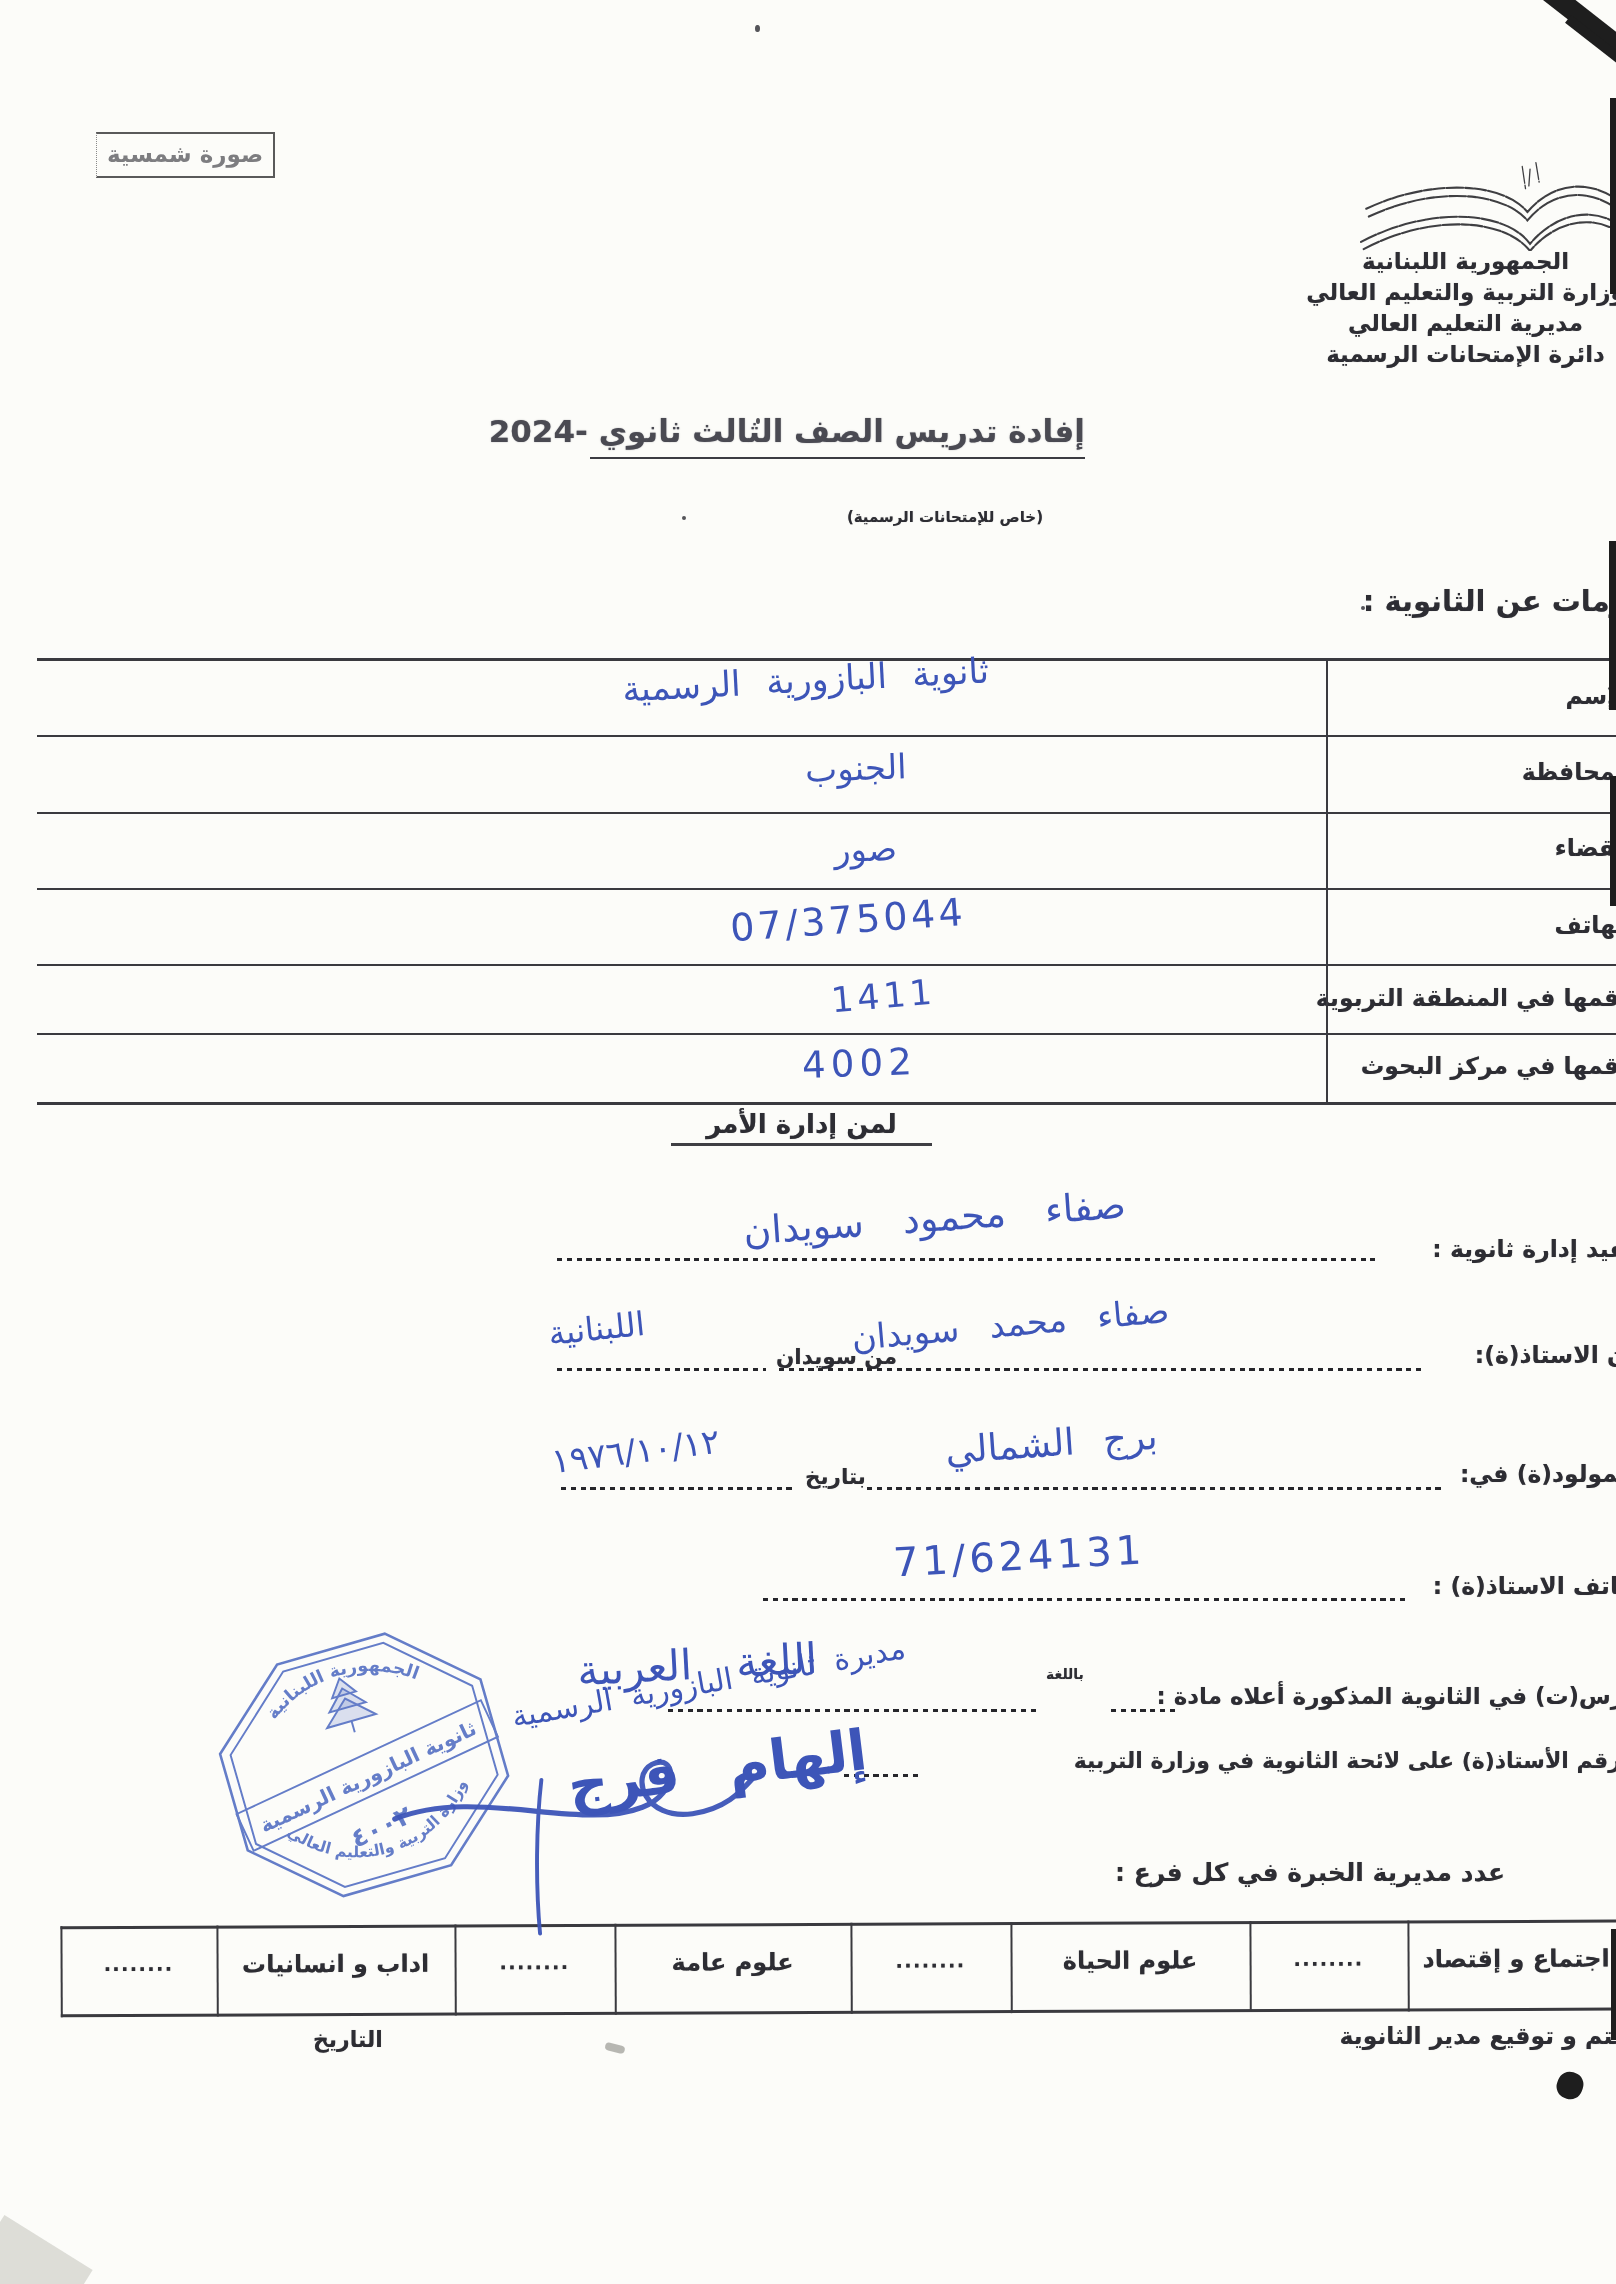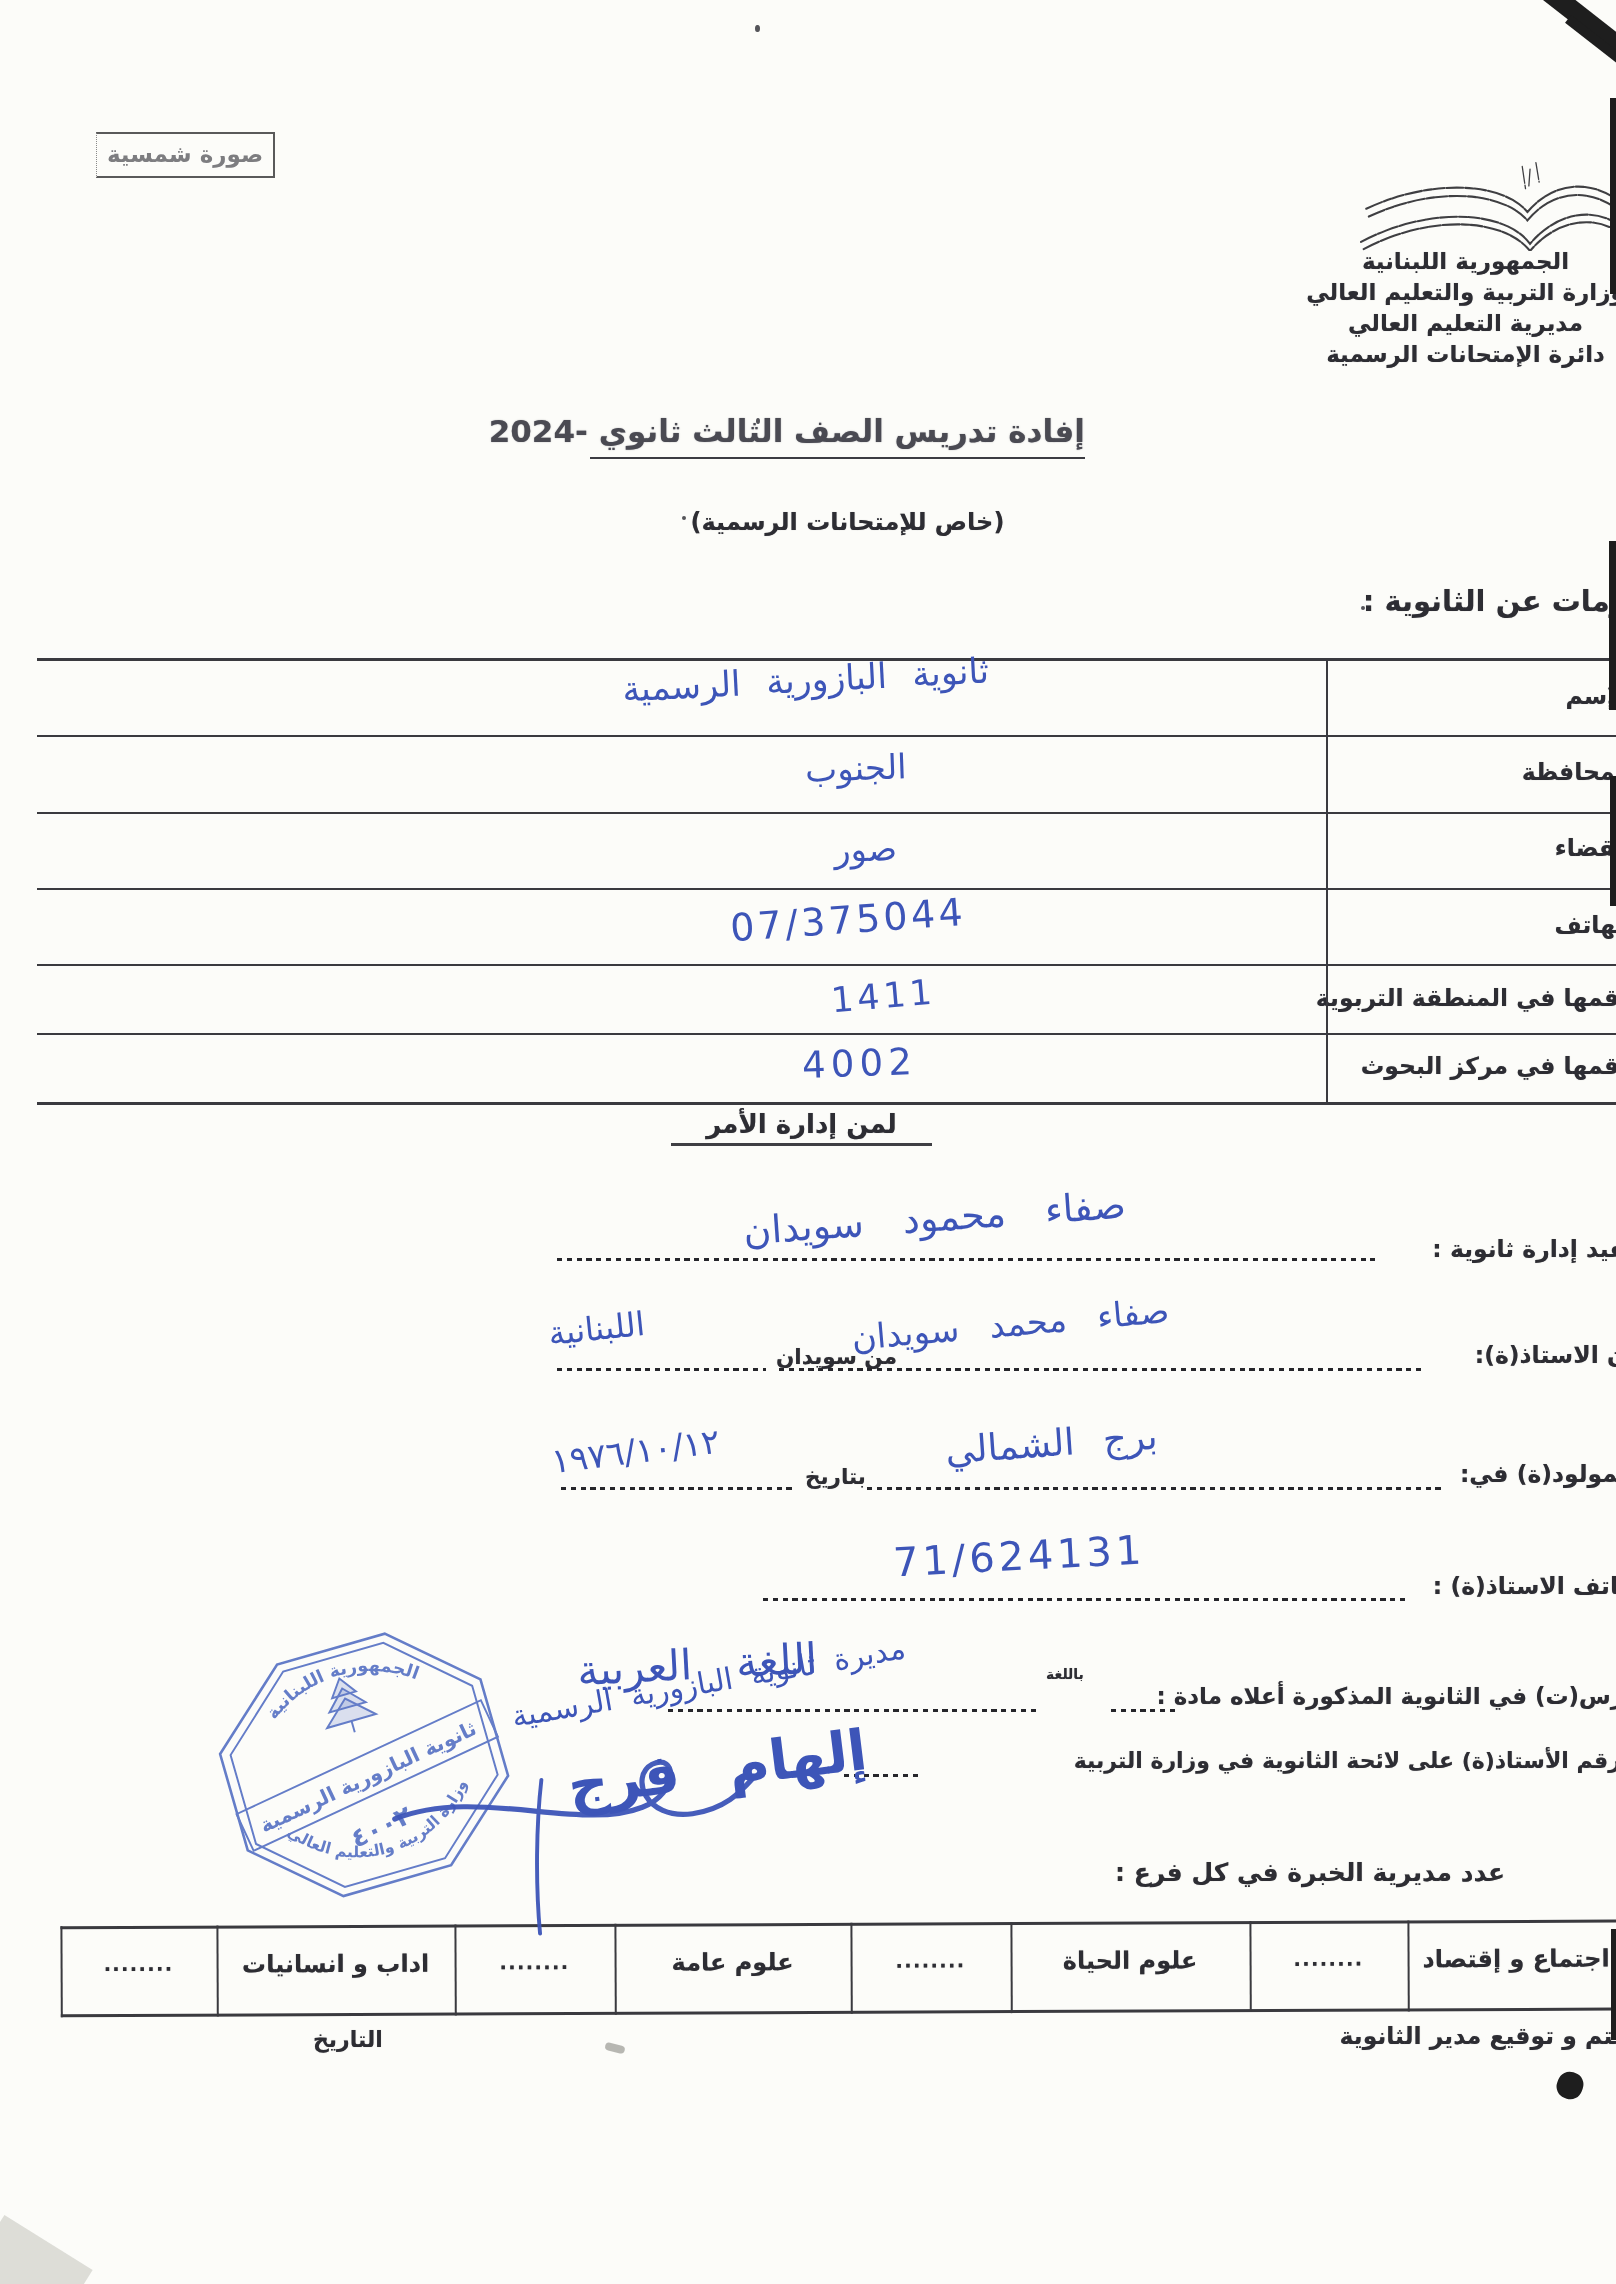--- a/index.html
+++ b/index.html
@@ -47,21 +47,21 @@
 
   <div style="position:absolute;right:-26px;top:246px;width:355px;text-align:center;z-index:3;">
     <div class="lbl" style="position:static;font-size:23px;line-height:31px;">الجمهورية اللبنانية</div>
     <div class="lbl" style="position:static;font-size:23px;line-height:31px;">وزارة التربية والتعليم العالي</div>
     <div class="lbl" style="position:static;font-size:23px;line-height:31px;">مديرية التعليم العالي</div>
     <div class="lbl" style="position:static;font-size:23px;line-height:31px;">دائرة الإمتحانات الرسمية</div>
   </div>
 
   <div class="lbl" style="left:590px;top:413px;width:495px;text-align:center;font-size:31px;color:#4a4a52;
               border-bottom:2.6px solid #3c3c42;padding-bottom:7.8px;text-shadow:0 0 1.3px rgba(70,70,82,.55);">إفادة تدريس الصف الثالث ثانوي -2024</div>
-  <div class="lbl" style="left:652px;top:508px;width:391px;text-align:center;font-size:24px;">(خاص للإمتحانات الرسمية)</div>
+  <div class="lbl" style="left:652px;top:508px;width:391px;text-align:right;font-size:15px;">(خاص للإمتحانات الرسمية)</div>
 
   <div class="lbl" style="right:-57px;top:584px;font-size:29px;">معلومات عن الثانوية :</div>
 
   <div class="hline" style="left:37px;top:658px;width:1579px;height:2.6px;"></div>
   <div class="hline" style="left:37px;top:735px;width:1579px;"></div>
   <div class="hline" style="left:37px;top:812px;width:1579px;"></div>
   <div class="hline" style="left:37px;top:888px;width:1579px;"></div>
   <div class="hline" style="left:37px;top:964px;width:1579px;"></div>
   <div class="hline" style="left:37px;top:1033px;width:1579px;"></div>
   <div class="hline" style="left:37px;top:1102px;width:1579px;height:2.6px;"></div>

